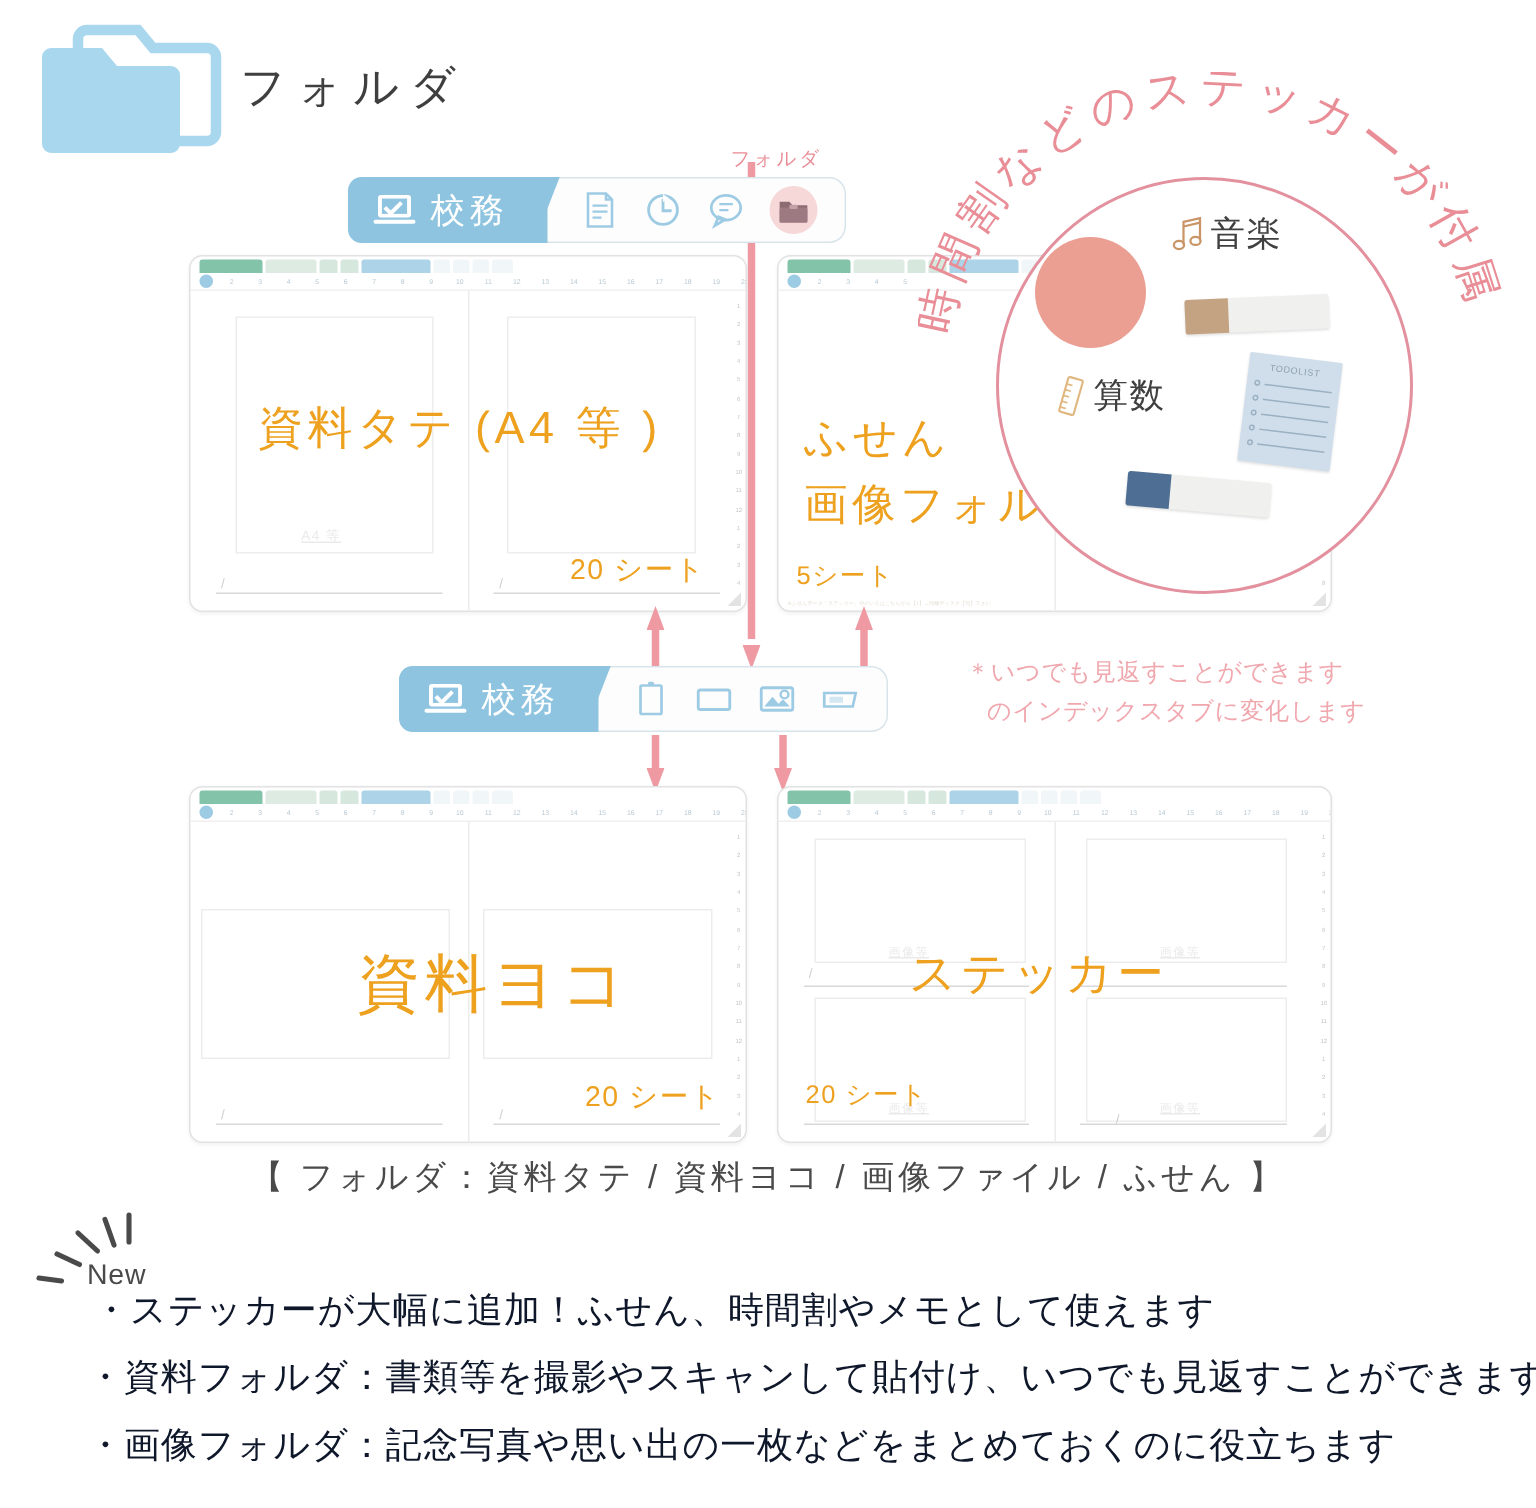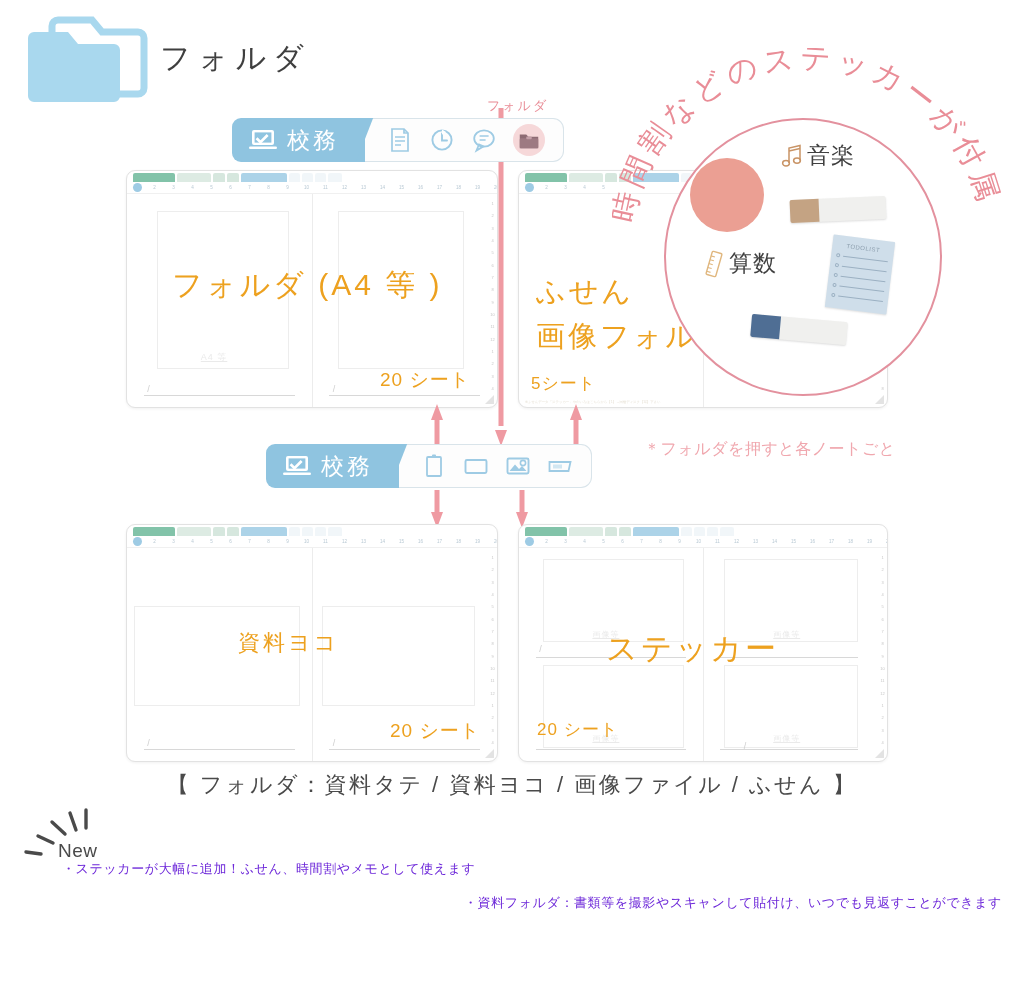--- a/index.html
+++ b/index.html
@@ -192,21 +192,21 @@
     left:0; top:770px; width:1024px; text-align:center;
     font-size:22px; color:#4a4a4a; letter-spacing:2.5px;
   }
 
   
   #sparkle{ left:24px; top:808px; width:80px; height:52px; }
   #sparkle svg{ width:100%; height:100%; display:block; }
   #new-label{ left:58px; top:840px; font-size:19px; color:#4a4a4a; letter-spacing:.5px; }
   #new-list{ left:62px; top:862px; width:940px; }
   #new-list li{
-    list-style:none; font-size:13px; color:#6d28d9; line-height:1.0;
+    list-style:none; font-size:24px; color:#0f172a; line-height:1.0;
     letter-spacing:.6px; margin-bottom:21px; white-space:nowrap;
   }
   #new-list li:nth-child(2){ margin-left:-4px;text-align:right; }
   #new-list li:nth-child(3){ margin-left:-4px; }
 </style>
 </head>
 <body>
 
 <div class="abs" id="folder-icon">
   <svg viewBox="0 0 120 98">
@@ -328,21 +328,21 @@
           <s>12</s>
           <s>1</s>
           <s>2</s>
           <s>3</s>
           <s>4</s>
       </div>
       <div class="nb-corner"></div>
     </div>
   </div>
 </div>
-<div class="abs nb-title" style="left:172px;top:265px;font-size:30px;">フォルダ (A4 等 )</div>
+<div class="abs nb-title" style="left:172px;top:265px;font-size:30px;">資料タテ (A4 等 )</div>
 <div class="abs nb-sheets" style="left:380px;top:367px;">20 シート</div>
 
 <div class="abs notebook" id="nb-fusen">
   <div class="nb-mini-tabs">
     <i style="width:42px;background:#6cb89a"></i>
       <i style="width:34px;background:#d7e8de"></i>
     <i style="width:12px;background:#cfe3d8"></i>
       <i style="width:12px;background:#cfe3d8"></i>
     <i style="width:46px;background:#9ecbe4"></i>
       <i style="width:11px;background:#eef4f8"></i>
@@ -516,21 +516,22 @@
     <span class="tb-ico">
       <svg viewBox="0 0 26 26">
         <path d="M2.5 9 h21 l-2 9 h-19 z" fill="none" stroke="#9ecbe4" stroke-width="1.8"></path>
         <path d="M6 11.5 h9 v4 h-9 z" fill="#9ecbe4" opacity=".45"></path>
       </svg>
     </span>
   </div>
 </div>
 
 <div class="abs" id="index-note">
-  <span>＊フォルダを押すと各ノートごと</span>
+  <span>＊いつでも見返すことができます</span>
+  <span class="ln2">のインデックスタブに変化します</span>
 </div>
 
 <div class="abs notebook" id="nb-shiryo-yoko">
   <div class="nb-mini-tabs">
     <i style="width:42px;background:#6cb89a"></i>
       <i style="width:34px;background:#d7e8de"></i>
     <i style="width:12px;background:#cfe3d8"></i>
       <i style="width:12px;background:#cfe3d8"></i>
     <i style="width:46px;background:#9ecbe4"></i>
       <i style="width:11px;background:#eef4f8"></i>
@@ -585,21 +586,21 @@
           <s>12</s>
           <s>1</s>
           <s>2</s>
           <s>3</s>
           <s>4</s>
       </div>
       <div class="nb-corner"></div>
     </div>
   </div>
 </div>
-<div class="abs nb-title" style="left:238px;top:628px;font-size:22px;">資料ヨコ</div>
+<div class="abs nb-title" style="left:238px;top:628px;font-size:42px;">資料ヨコ</div>
 <div class="abs nb-sheets" style="left:390px;top:718px;">20 シート</div>
 
 <div class="abs notebook" id="nb-gazou">
   <div class="nb-mini-tabs">
     <i style="width:42px;background:#6cb89a"></i>
       <i style="width:34px;background:#d7e8de"></i>
     <i style="width:12px;background:#cfe3d8"></i>
       <i style="width:12px;background:#cfe3d8"></i>
     <i style="width:46px;background:#9ecbe4"></i>
       <i style="width:11px;background:#eef4f8"></i>
@@ -682,13 +683,14 @@
       <path d="M28 14 l13 12"></path>
       <path d="M14 28 l15 7"></path>
       <path d="M2 44 l15 2"></path>
     </g>
   </svg>
 </div>
 <div class="abs" id="new-label">New</div>
 <ul class="abs" id="new-list">
   <li>・ステッカーが大幅に追加！ふせん、時間割やメモとして使えます</li>
   <li>・資料フォルダ：書類等を撮影やスキャンして貼付け、いつでも見返すことができます</li>
+  <li>・画像フォルダ：記念写真や思い出の一枚などをまとめておくのに役立ちます</li>
 </ul>
 
 </body></html>

